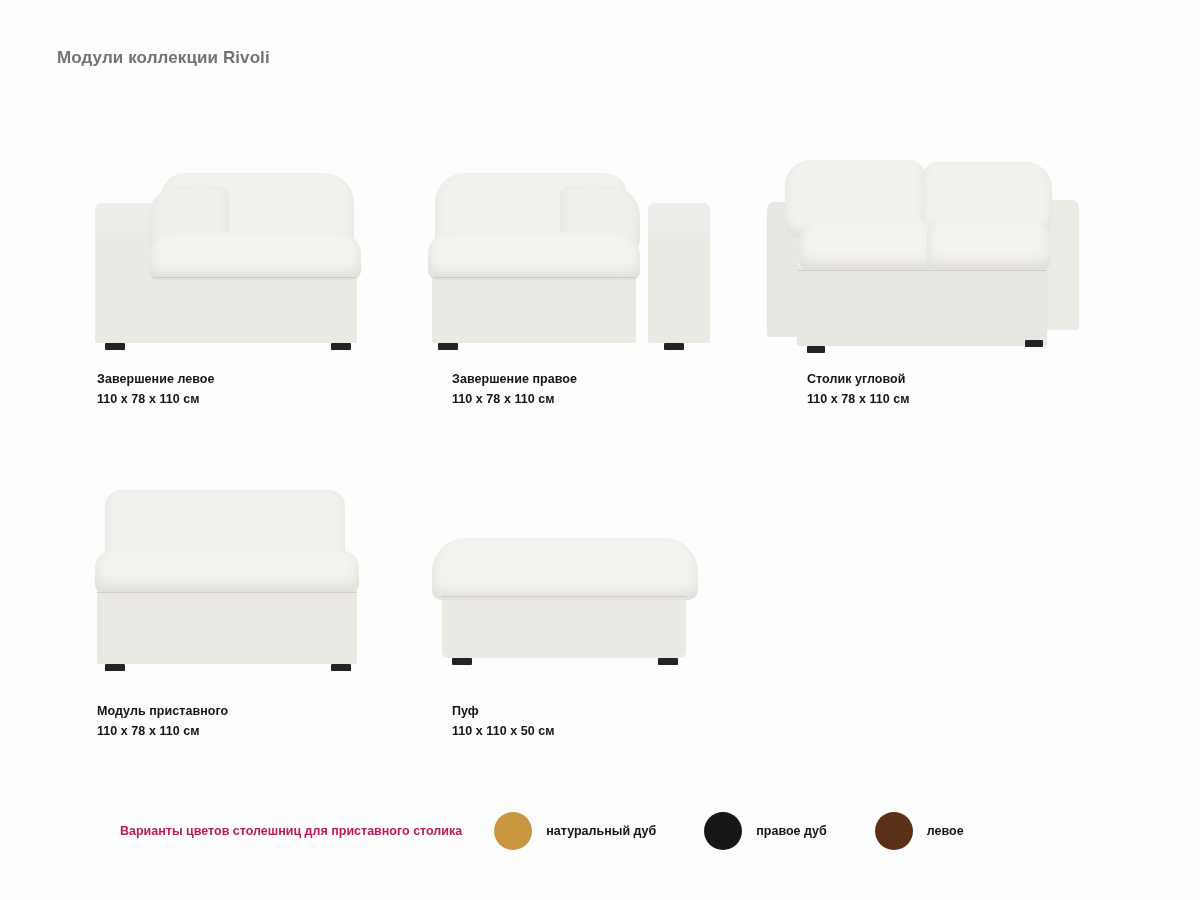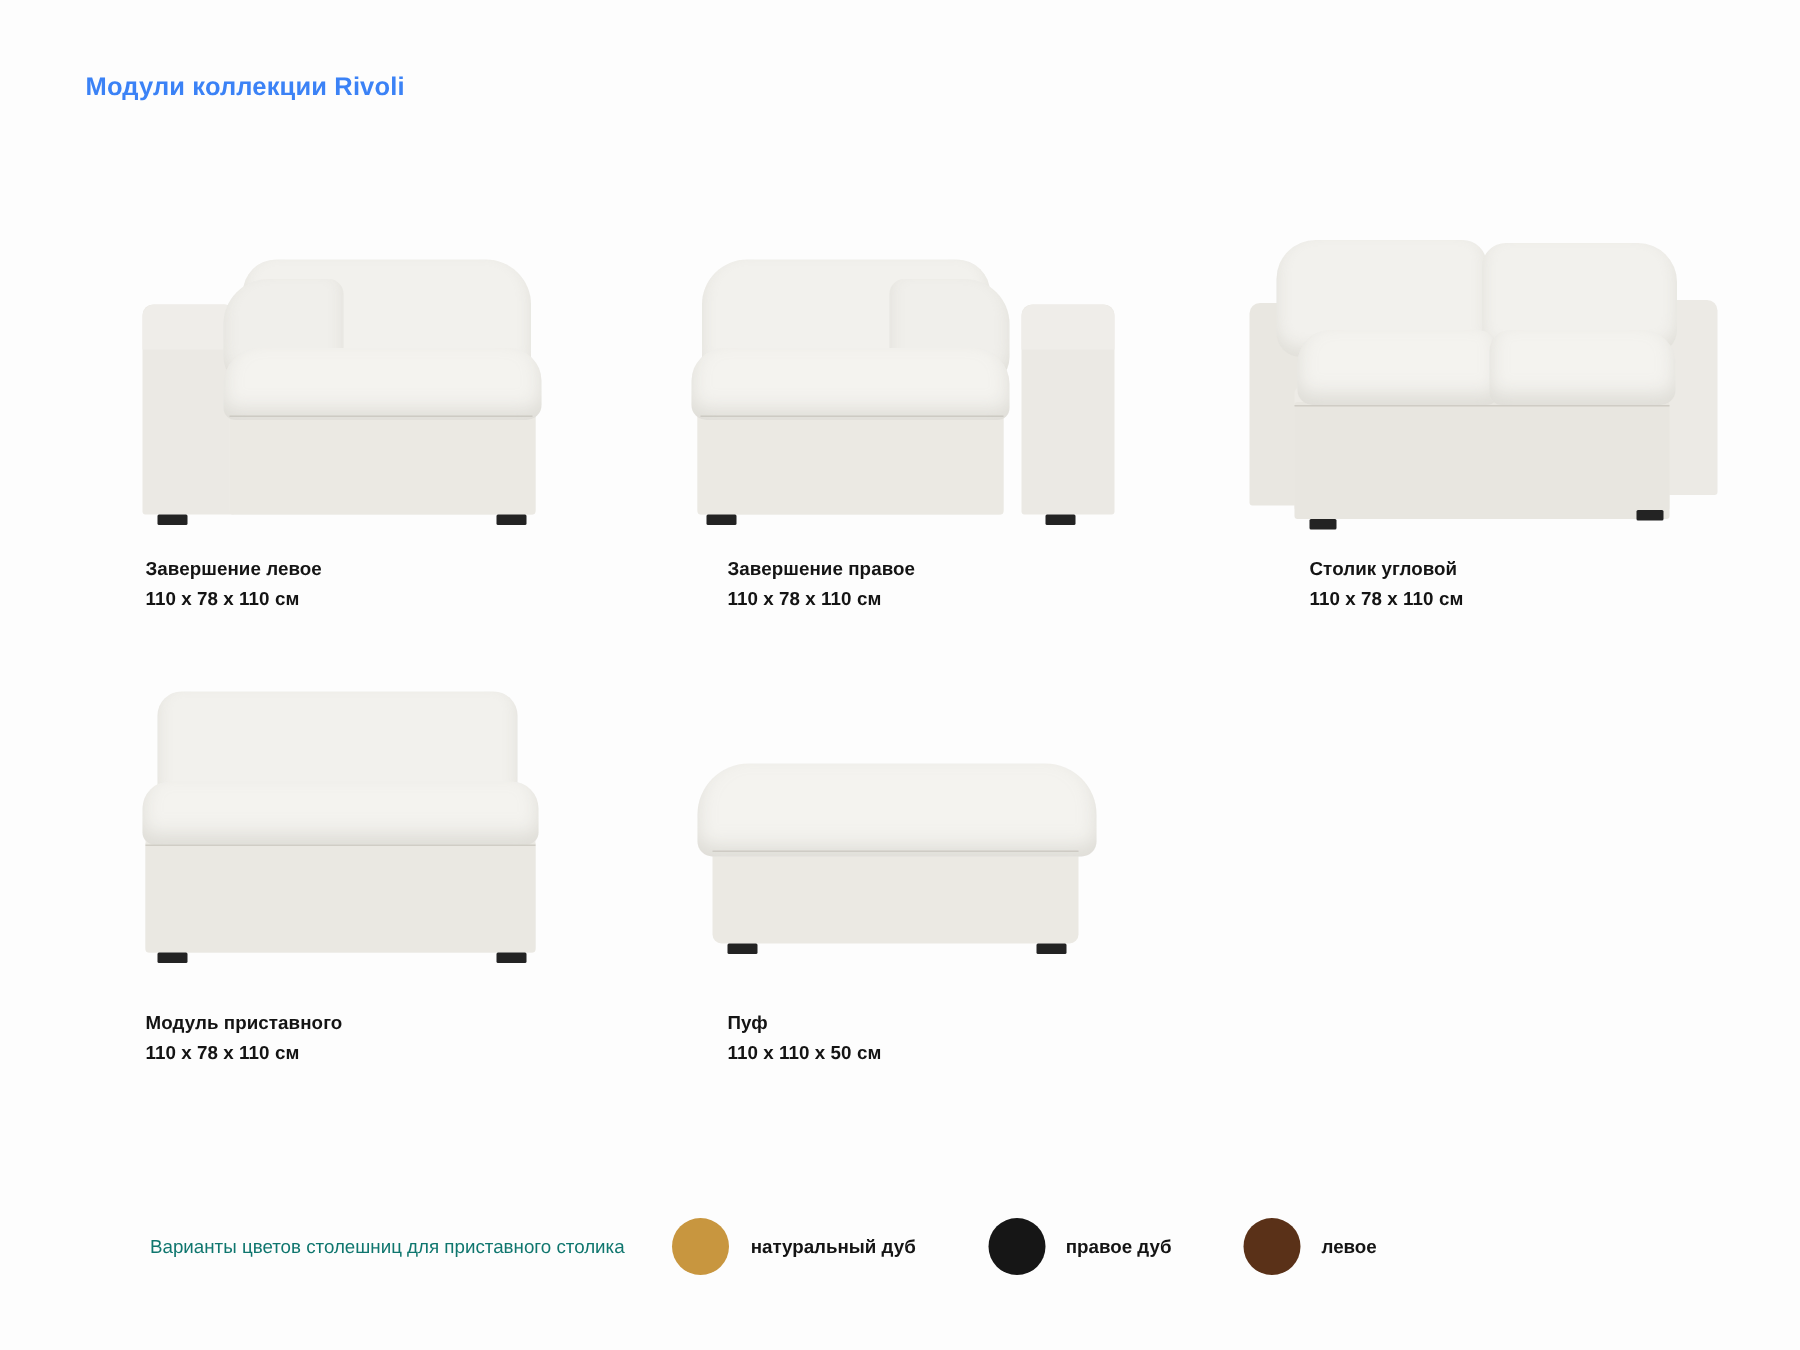--- a/index.html
+++ b/index.html
@@ -20,34 +20,33 @@
     inset: 0;
     background: #fdfdfd;
   }
   .page-title {
     position: absolute;
     left: 57px;
     top: 48px;
     font-size: 17px;
     font-weight: bold;
     letter-spacing: .1px;
-    color: #3b82f6;
+    color: #737373;
   }
 
   .grid {
     position: absolute;
     left: 57px;
     top: 140px;
     width: 1090px;
     display: grid;
     grid-template-columns: repeat(3, 355px);
     grid-template-rows: 270px 270px;
     column-gap: 0px;
     row-gap: 62px;
-    gap: 33px;
   }
   .cell {
     position: relative;
   }
   .figure {
     position: relative;
     width: 320px;
     height: 225px;
   }
   .caption {
@@ -113,22 +112,23 @@
   .legend {
     position: absolute;
     left: 100px;
     top: 812px;
     width: 1020px;
     display: flex;
     align-items: center;
   }
   .legend-label {
     font-size: 12.5px;
-    font-weight: normal;
-    color: #0f766e;
+    font-weight: bold;
+    color: #be185d;
+    margin-left: 20px;
   }
   .swatch-group {
     display: flex;
     align-items: center;
     margin-left: 30px;
     justify-content: space-between;
   }
   .swatch {
     width: 38px;
     height: 38px;

